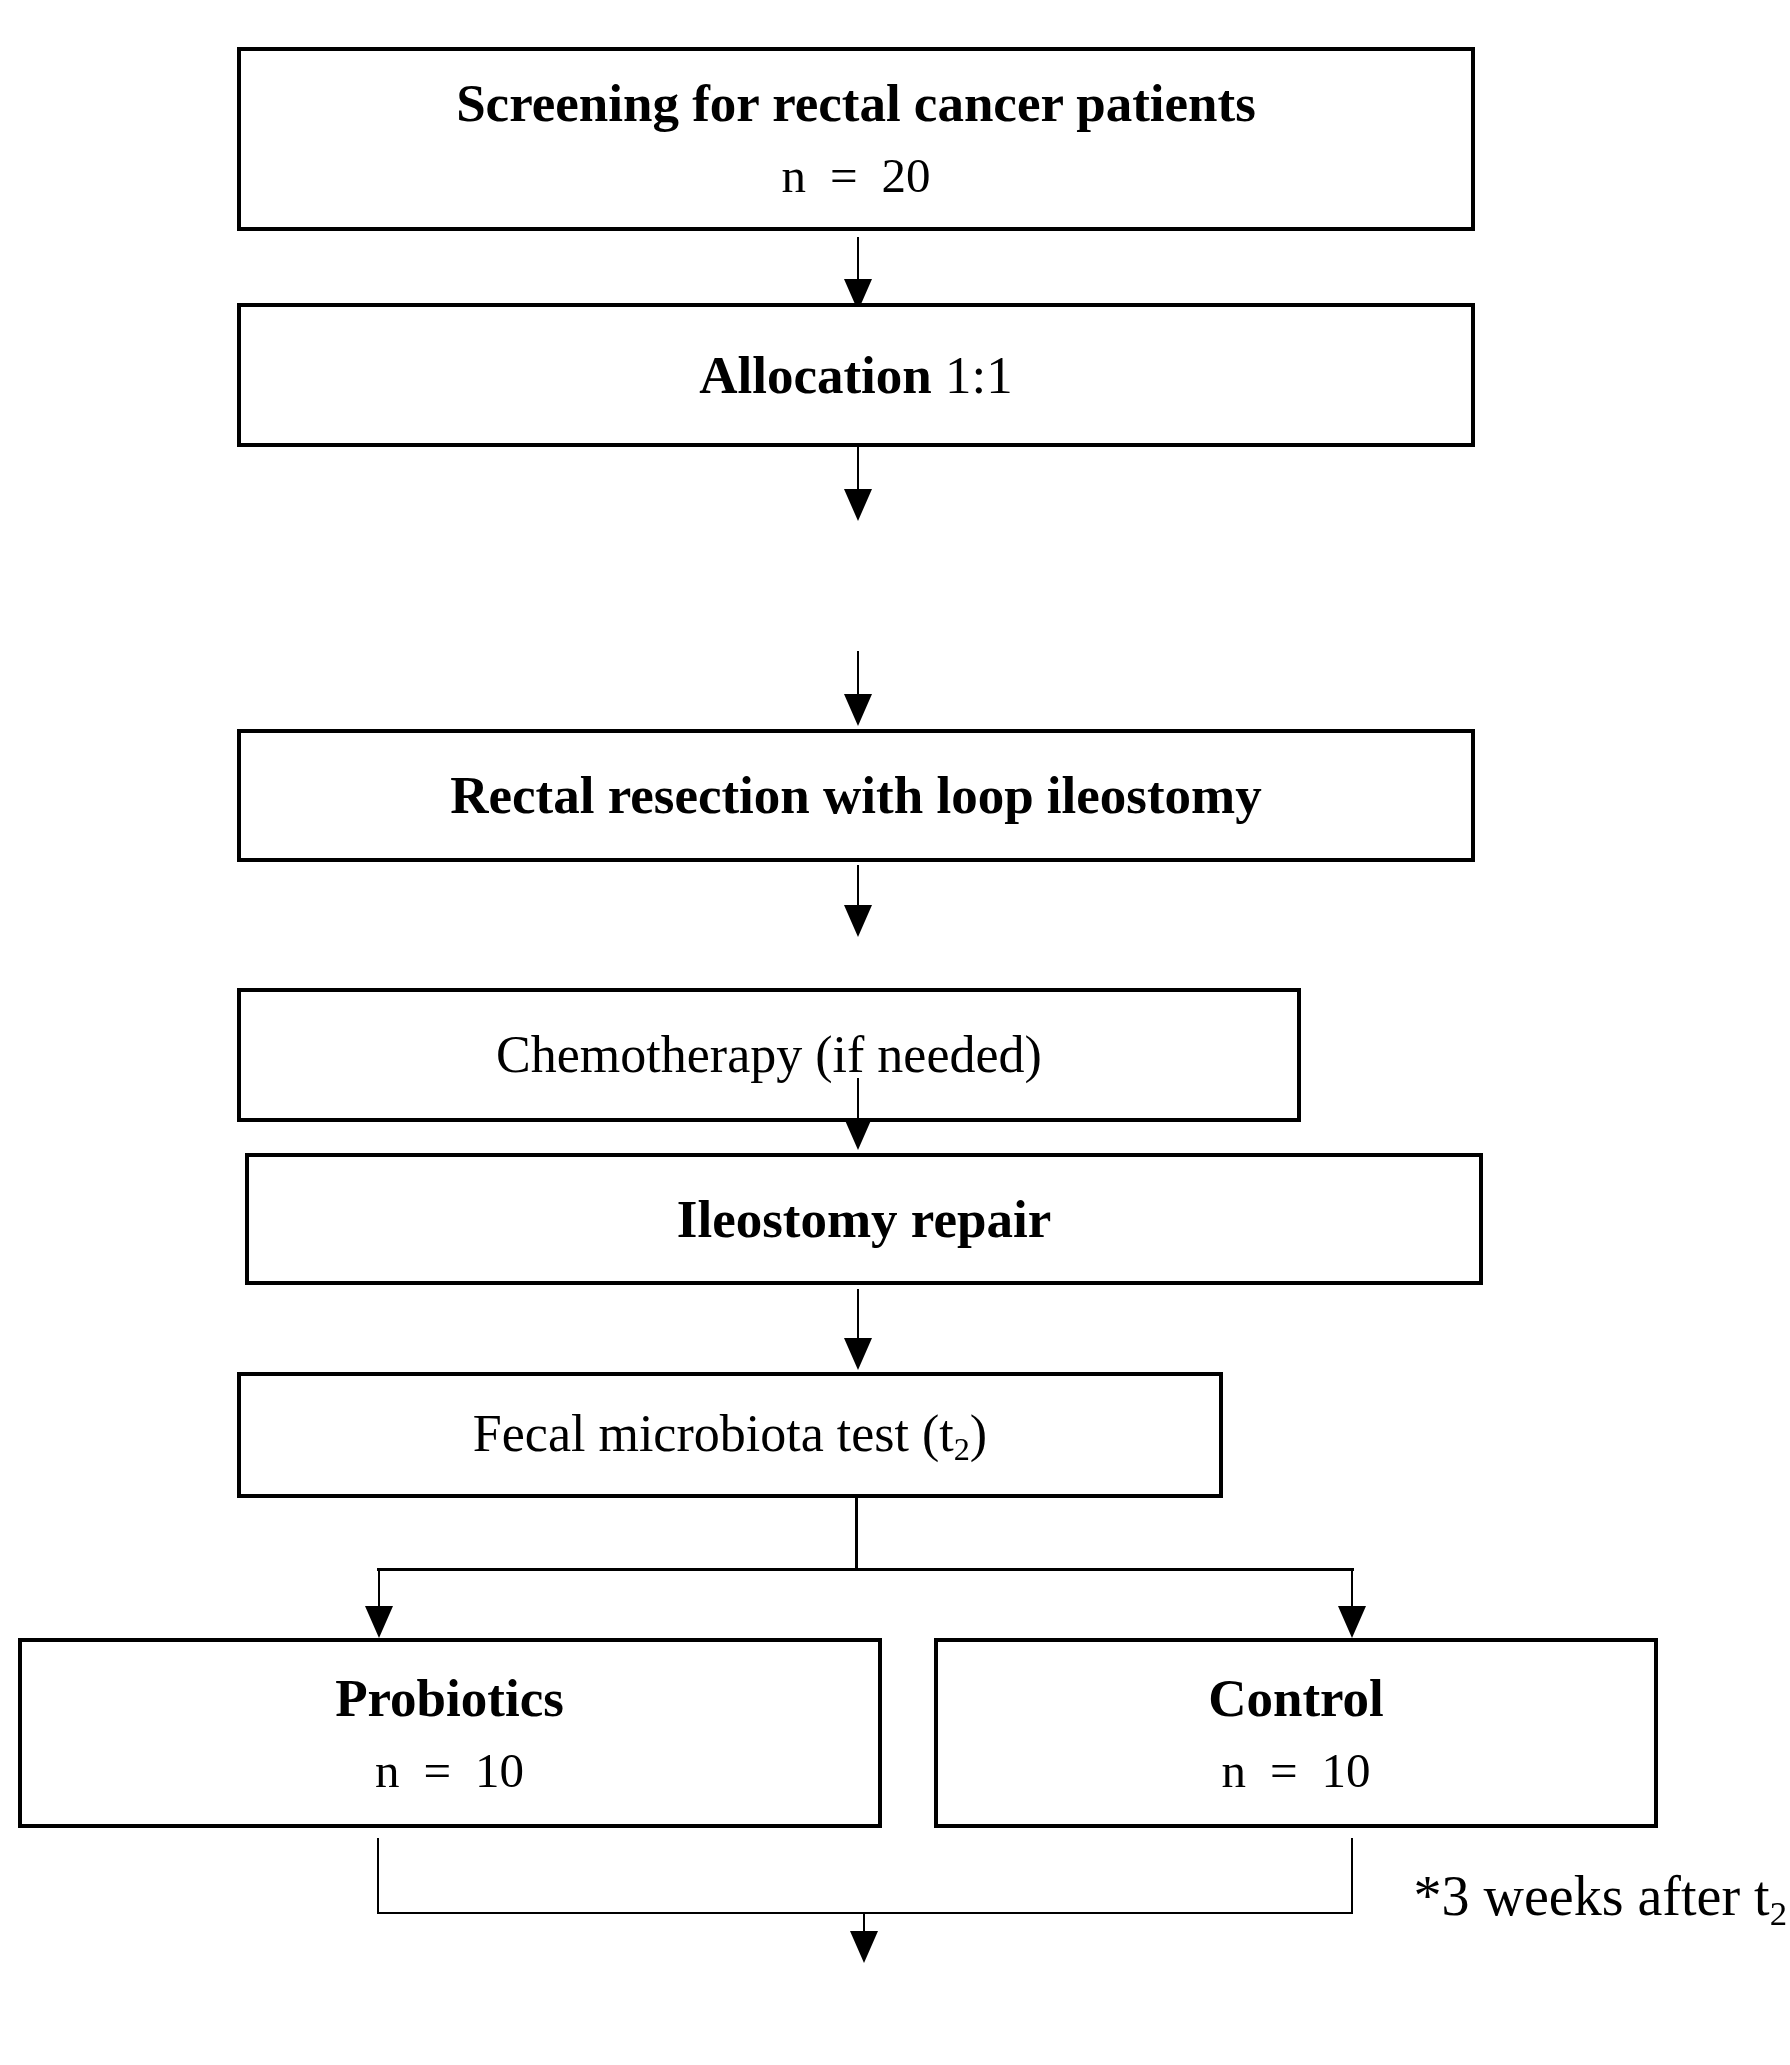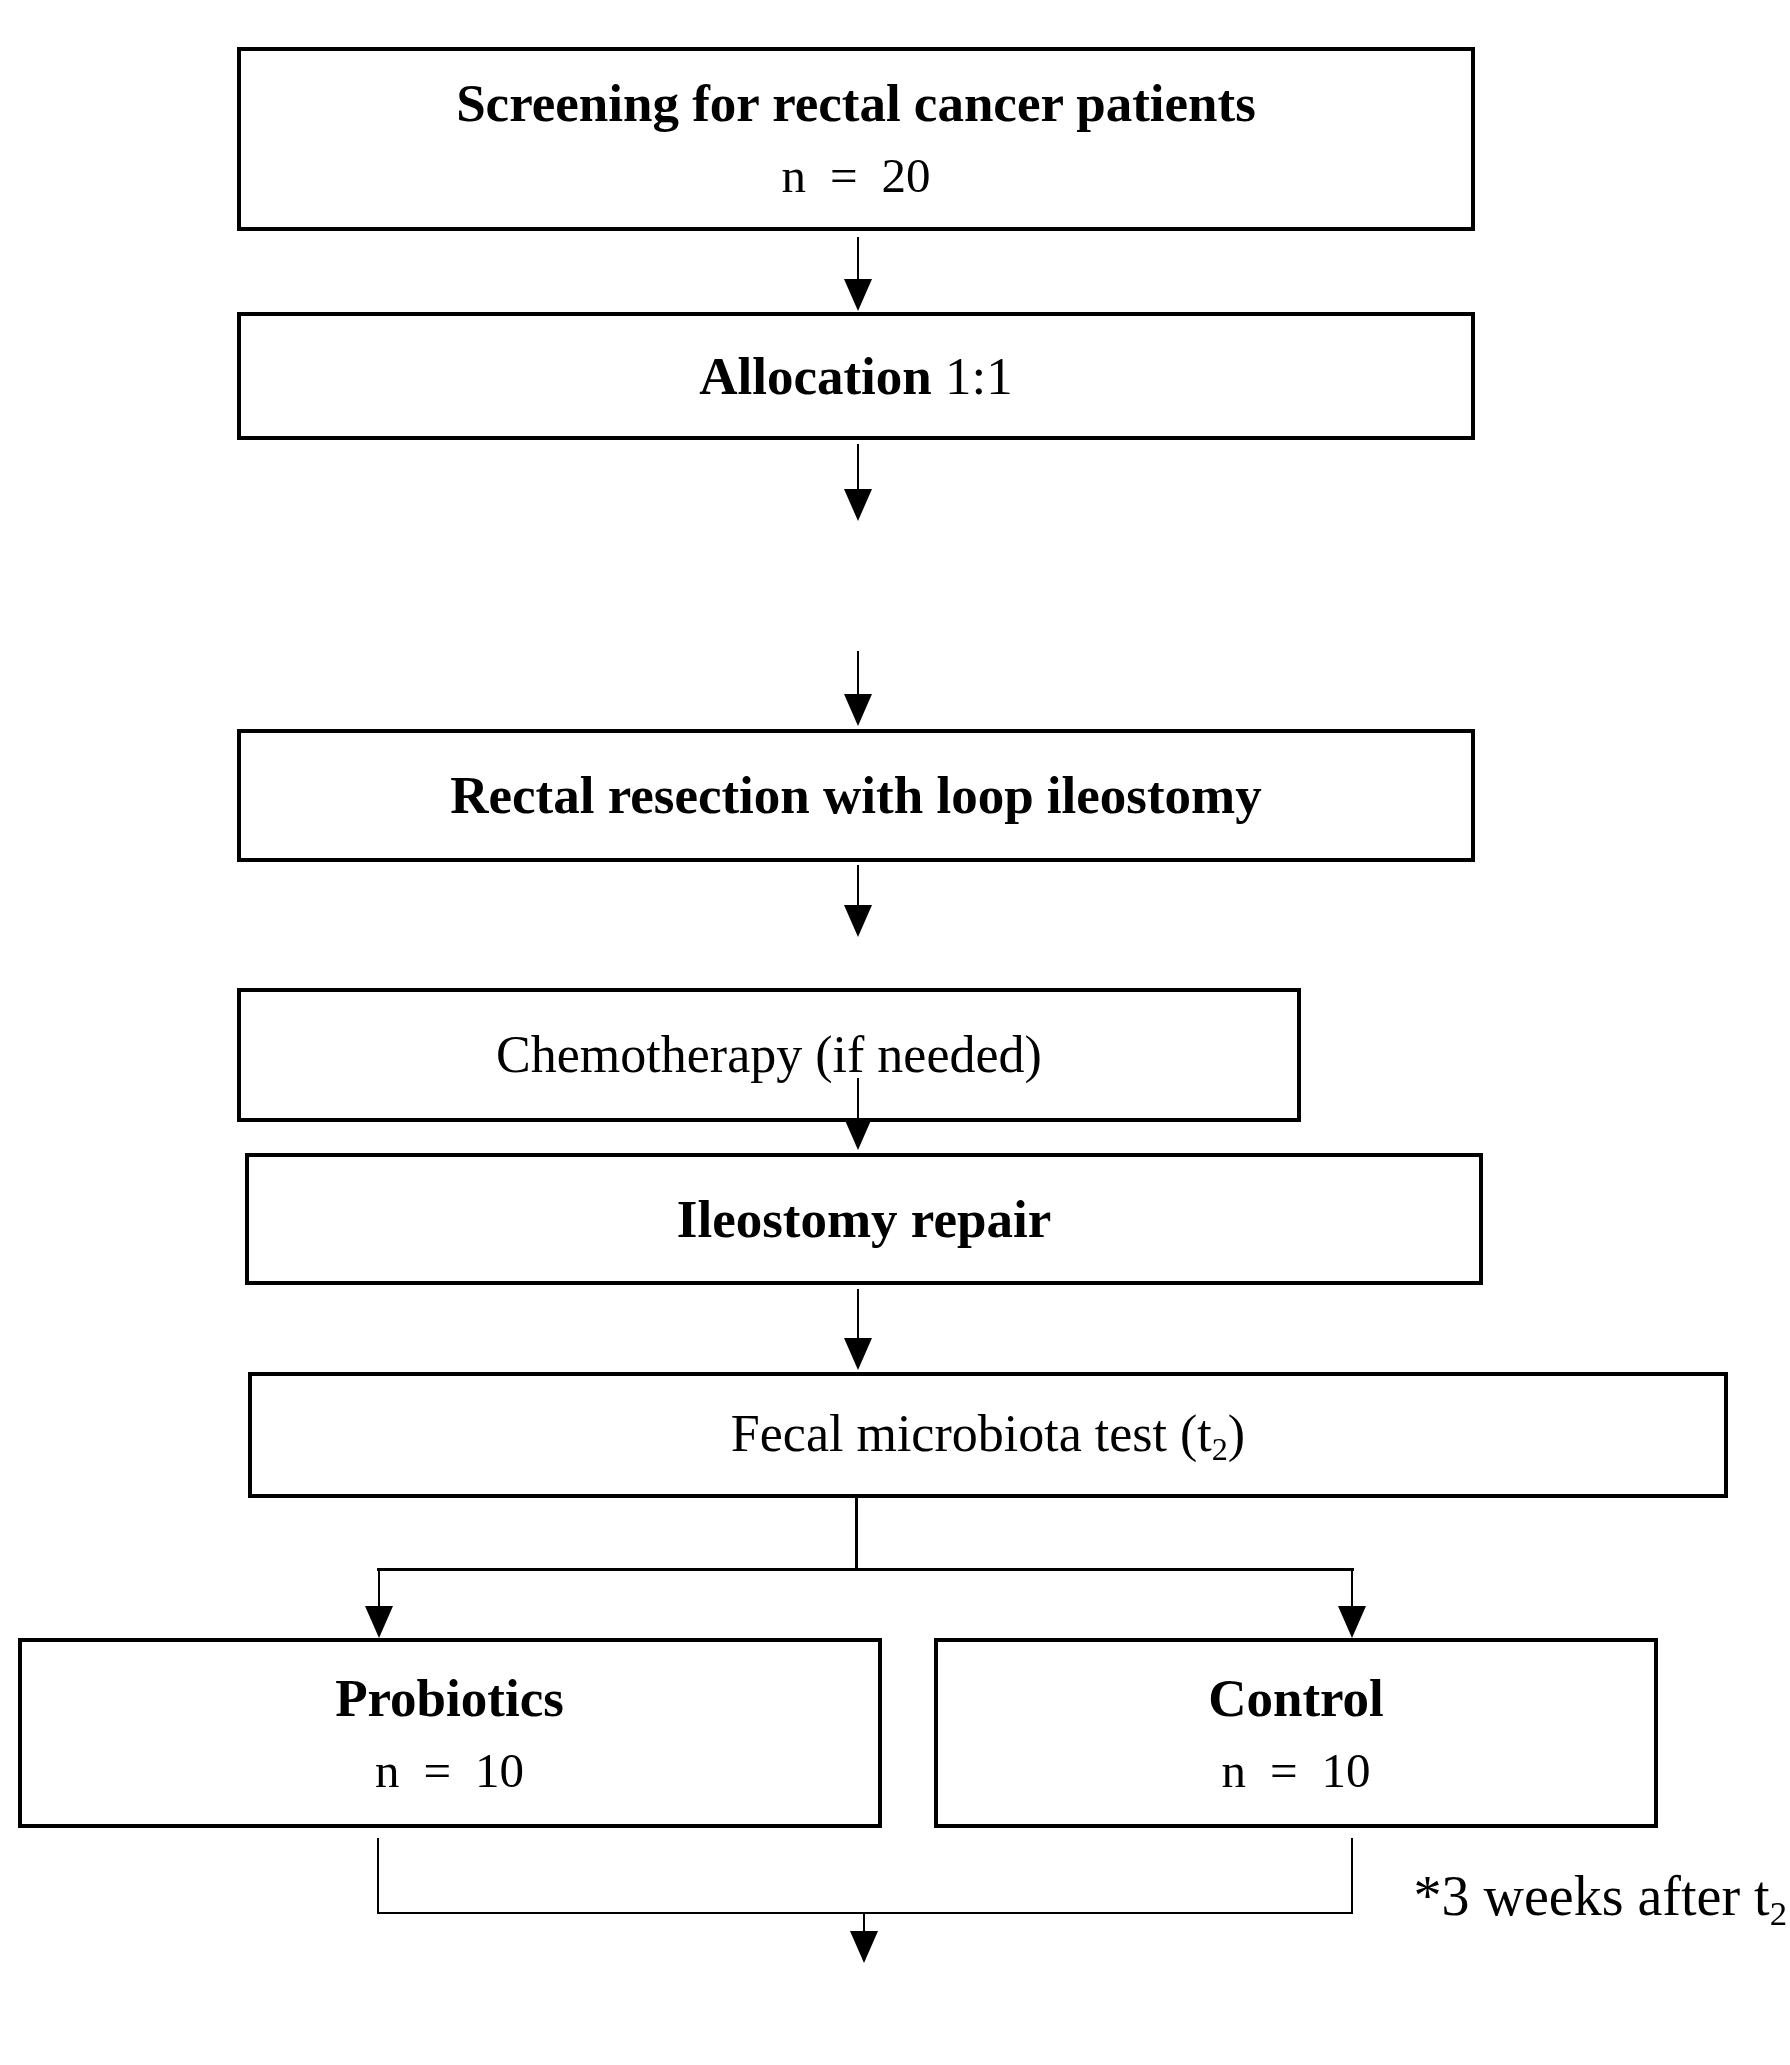--- a/index.html
+++ b/index.html
@@ -65,21 +65,21 @@
   <div class="box" style="left:237px;top:17.5px;width:1238px;height:184px;">
     <div class="t-bold">Screening for rectal cancer patients</div>
     <div class="t-count">n = 20</div>
   </div>
 
   <div class="varrow" style="left:844px;top:208px;height:74px;">
     <div class="shaft"></div>
     <div class="ahead"></div>
   </div>
 
-  <div class="box" style="left:237px;top:283px;width:1238px;height:128px;">
+  <div class="box" style="left:237px;top:274px;width:1238px;height:144px;">
     <div class="t-bold"><span>Allocation</span> <span class="ratio">1:1</span></div>
   </div>
 
   <div class="varrow" style="left:844px;top:415px;height:77px;">
     <div class="shaft"></div>
     <div class="ahead"></div>
   </div>
 
 
   <div class="varrow" style="left:844px;top:622px;height:75px;">
@@ -107,21 +107,21 @@
 
   <div class="box" style="left:245px;top:1124px;width:1238px;height:132px;">
     <div class="t-bold">Ileostomy repair</div>
   </div>
 
   <div class="varrow" style="left:844px;top:1260px;height:81px;">
     <div class="shaft"></div>
     <div class="ahead"></div>
   </div>
 
-  <div class="box" style="left:248px;top:1343px;width:1480px;height:126px;">
+  <div class="box" style="left:237px;top:1343px;width:986px;height:126px;">
     <div class="t-plain"><span>Fecal microbiota test (t</span><span class="sub">2</span><span>)</span></div>
   </div>
 
   <div class="vline" style="left:855px;top:1469px;width:2.9px;height:73px;"></div>
   <div class="hline" style="left:377px;top:1539px;width:977px;height:2.9px;"></div>
   <div class="varrow" style="left:365px;top:1542px;height:67px;">
     <div class="shaft"></div>
     <div class="ahead"></div>
   </div>
   <div class="varrow" style="left:1338px;top:1542px;height:67px;">

